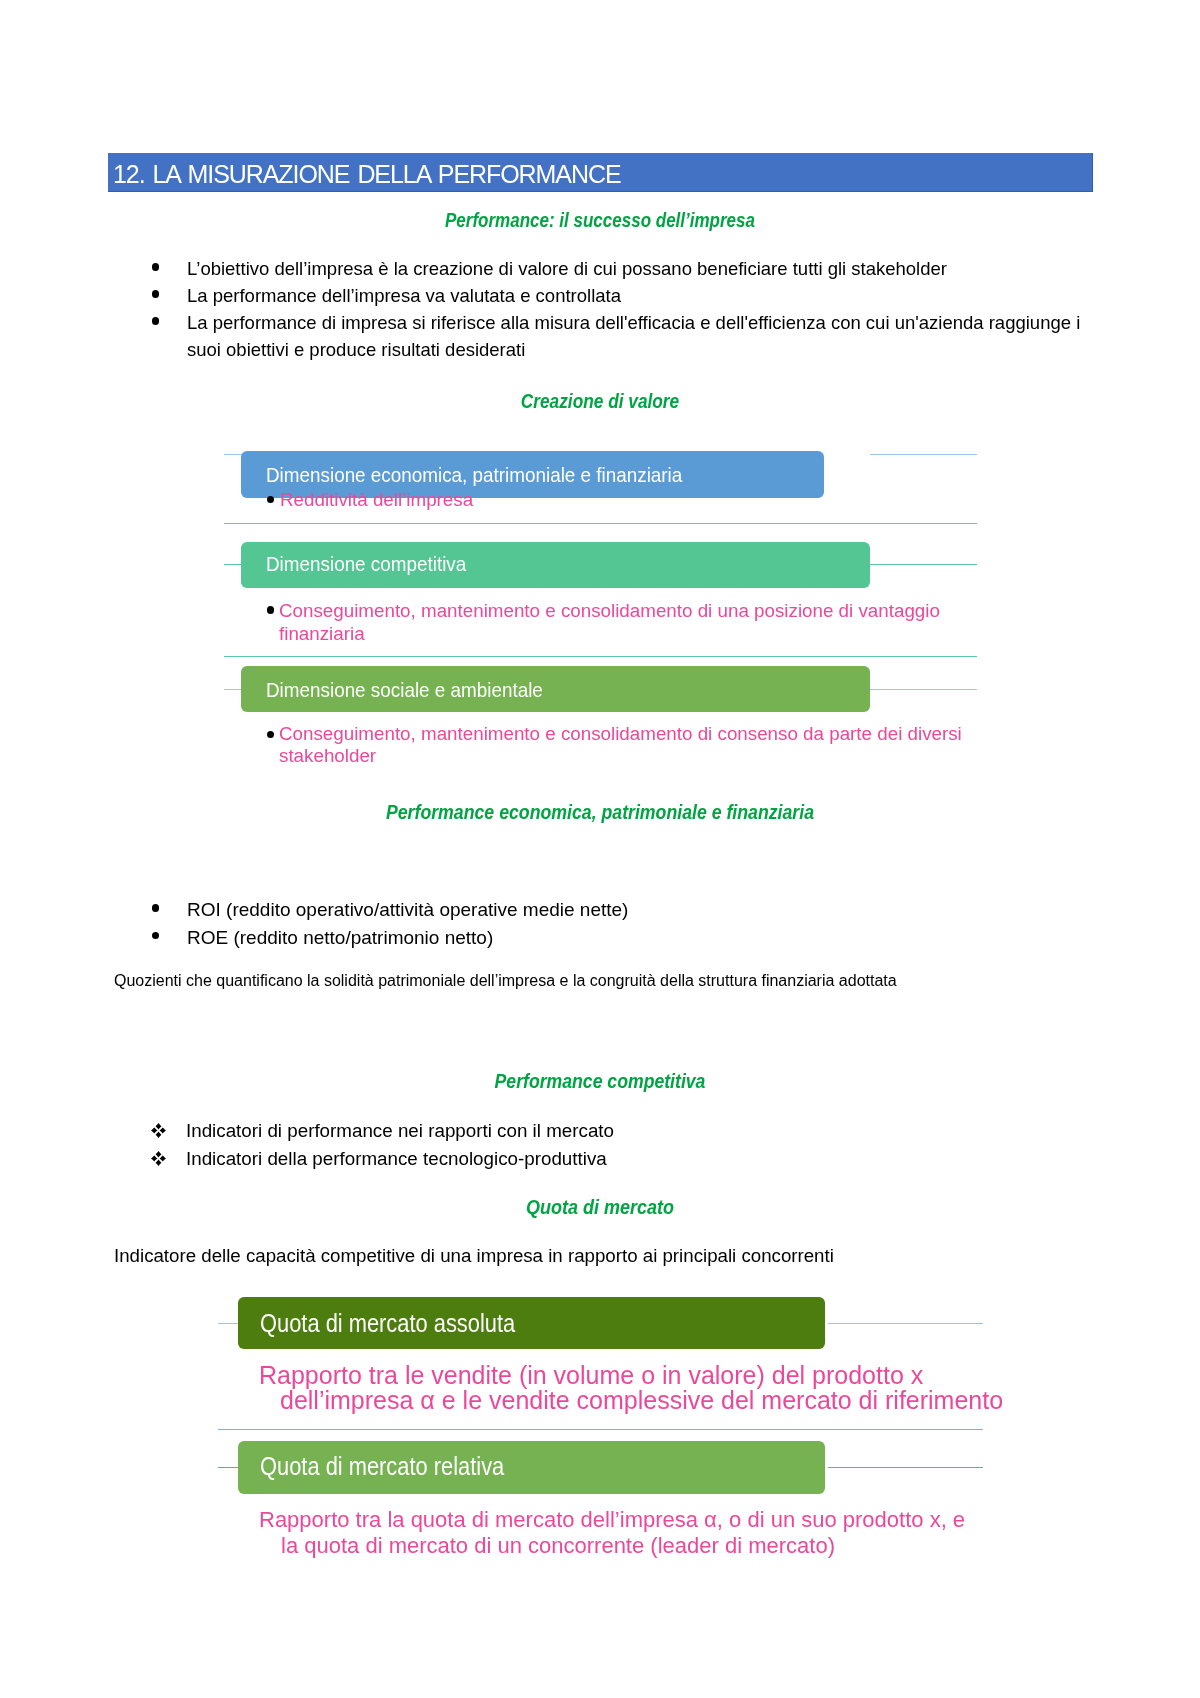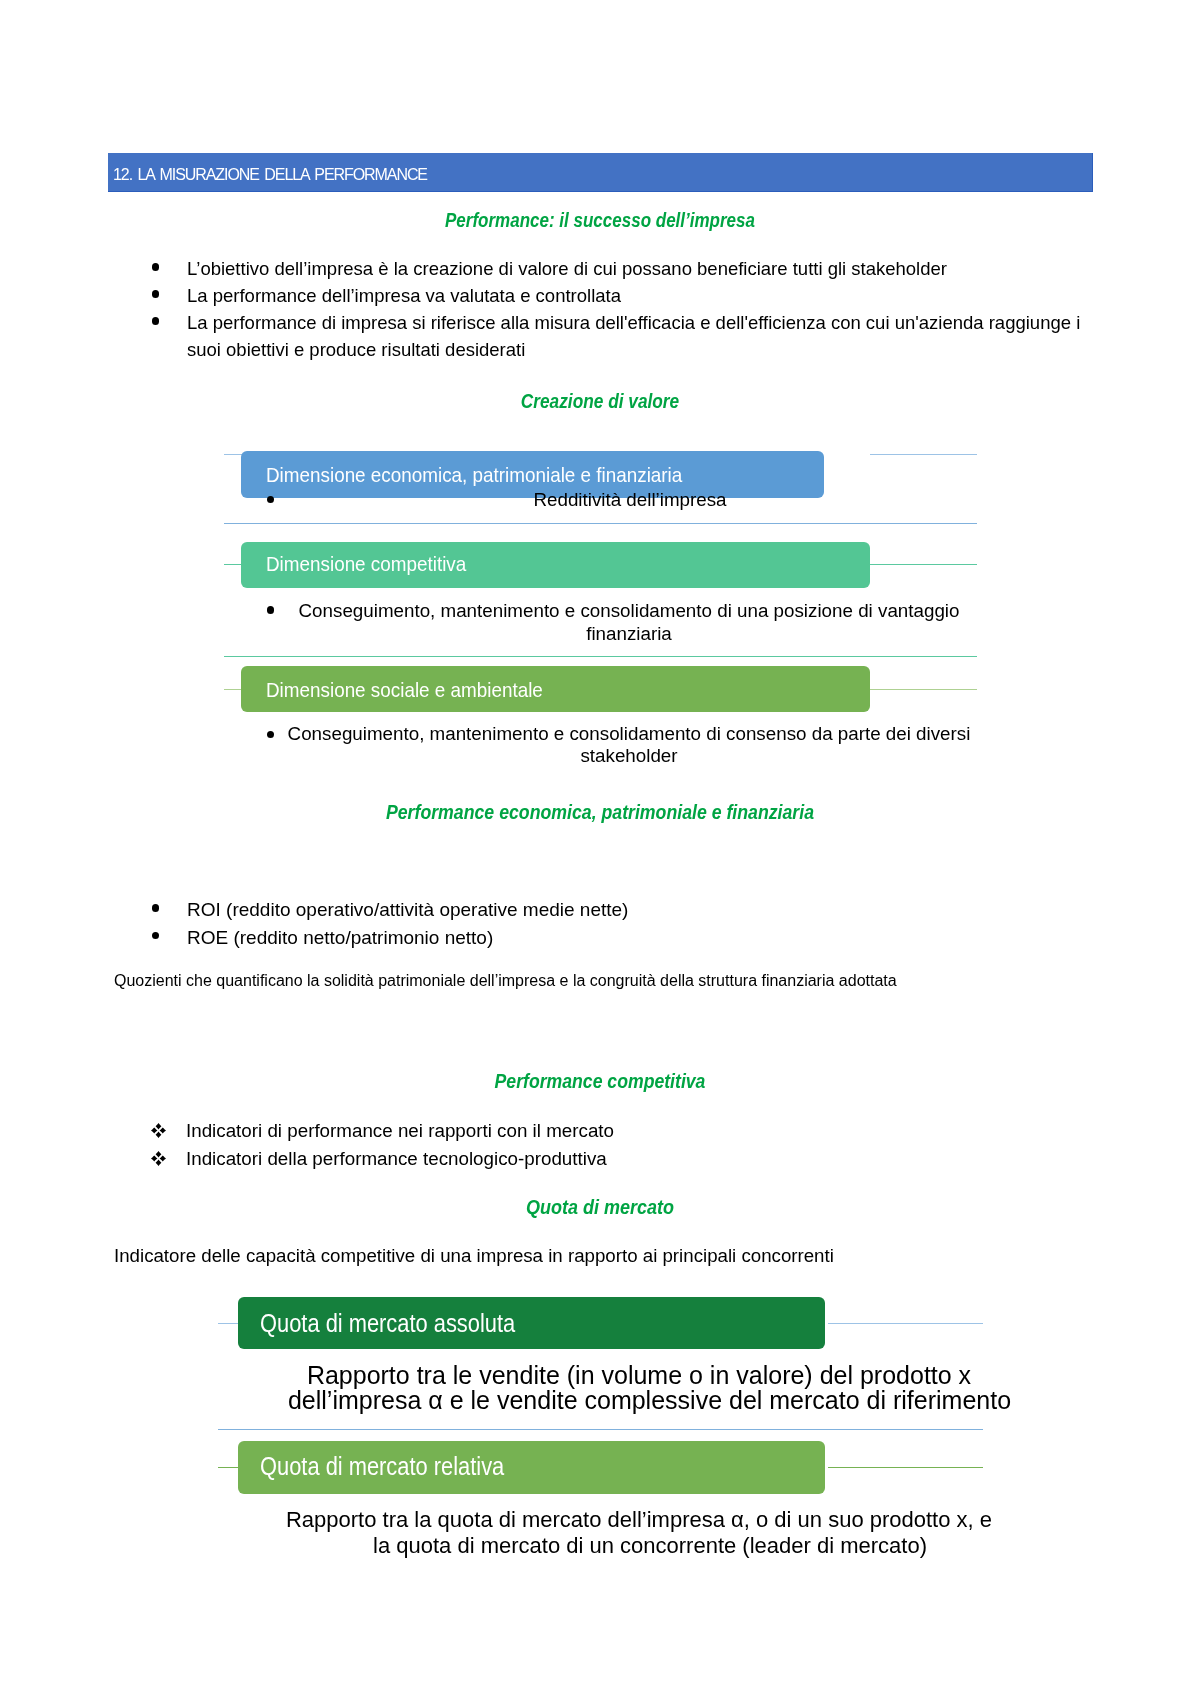--- a/index.html
+++ b/index.html
@@ -8,41 +8,41 @@
        font-family:"Liberation Sans",sans-serif;color:#000000;
        -webkit-font-smoothing:antialiased;}
   .page{position:relative;width:1200px;height:1698px;overflow:hidden;}
 
   
   .banner{position:absolute;left:108px;top:153px;width:985px;height:39px;
           background:#4372C4;box-sizing:border-box;}
   .banner::after{content:"";position:absolute;left:0;right:0;bottom:0;height:1.3px;background:#2B5DBB;}
   .banner::before{content:"";position:absolute;top:0;bottom:0;right:0;width:1.2px;background:#2B5DBB;}
   .banner-text{position:absolute;left:5px;top:1.5px;height:39px;line-height:39px;
-               color:#FFFFFF;font-size:16px;letter-spacing:-1.07px;word-spacing:2.1px;white-space:nowrap;text-align:right;}
+               color:#FFFFFF;font-size:25px;letter-spacing:-1.07px;word-spacing:2.1px;white-space:nowrap;text-align:right;}
 
   
   .h-green{position:absolute;left:0;width:1200px;text-align:center;
            color:#00A443;font-size:19.5px;font-weight:bold;font-style:italic;
            white-space:nowrap;transform-origin:50% 50%;}
 
   
   .para{position:absolute;font-size:18.5px;color:#000;}
   .bullist{position:absolute;}
   .bl-row{position:relative;}
   .bl-mark{position:absolute;left:0;top:0;text-align:left;}
   .bl-mark.dot{width:7.4px;height:7.4px;border-radius:50%;background:#000;top:8.2px;}
   .bl-mark.diamond{top:5.7px;line-height:0;}
   .bl-txt{display:block;}
 
   
   .sa-box{position:absolute;border-radius:6px;box-sizing:border-box;}
   .sa-title{position:absolute;color:#FFFFFF;font-size:20.9px;white-space:nowrap;transform:scaleX(0.903);transform-origin:0 50%;}
   .sa-line{position:absolute;height:0;border-top-width:1.3px;border-top-style:solid;}
-  .sa-btxt{position:absolute;font-size:18.8px;color:#000000;text-align:center;}
+  .sa-btxt{position:absolute;font-size:18.8px;color:#ec4899;}
   .sa-dot{position:absolute;width:7.5px;height:7.5px;border-radius:50%;background:#000;}
 </style>
 </head>
 <body>
 
 <div class="page">
 
   <div class="banner">
     <div class="banner-text">12. LA MISURAZIONE DELLA PERFORMANCE</div>
   </div>
@@ -151,21 +151,21 @@
     </div>
   </div>
 
   <div class="h-green" style="top:1196px;transform:scaleX(0.923)">Quota di mercato</div>
 
   <div class="para" style="left:114px;top:1245px;width:985px;font-size:18.7px">Indicatore delle capacità competitive di una impresa in rapporto ai principali concorrenti</div>
 
   <div>
     <div class="sa-line" style="left:218px;top:1323px;width:20px;border-top-color:#9DC3E6"></div>
     <div class="sa-line" style="left:828px;top:1323px;width:155px;border-top-color:#9DC3E6"></div>
-    <div class="sa-box" style="left:238px;top:1297px;width:587px;height:52px;background:#15803d">
+    <div class="sa-box" style="left:238px;top:1297px;width:587px;height:52px;background:#4d7c0f">
       <div class="sa-title" style="left:22px;top:12px;font-size:25.4px;transform:scaleX(0.861);transform-origin:0 50%">Quota di mercato assoluta</div>
     </div>
     <div class="sa-btxt" style="left:259px;top:1363px;width:760px;line-height:24.9px;font-size:25px">
       <span>Rapporto tra le vendite (in volume o in valore) del prodotto x</span><br>
       <span style="padding-left:21px">dell’impresa α e le vendite complessive del mercato di riferimento</span>
     </div>
     <div class="sa-line" style="left:218px;top:1429px;width:765px;border-top-color:#80B1DD"></div>
 
     <div class="sa-line" style="left:218px;top:1467px;width:20px;border-top-color:#76B252"></div>
     <div class="sa-line" style="left:828px;top:1467px;width:155px;border-top-color:#76B252"></div>

